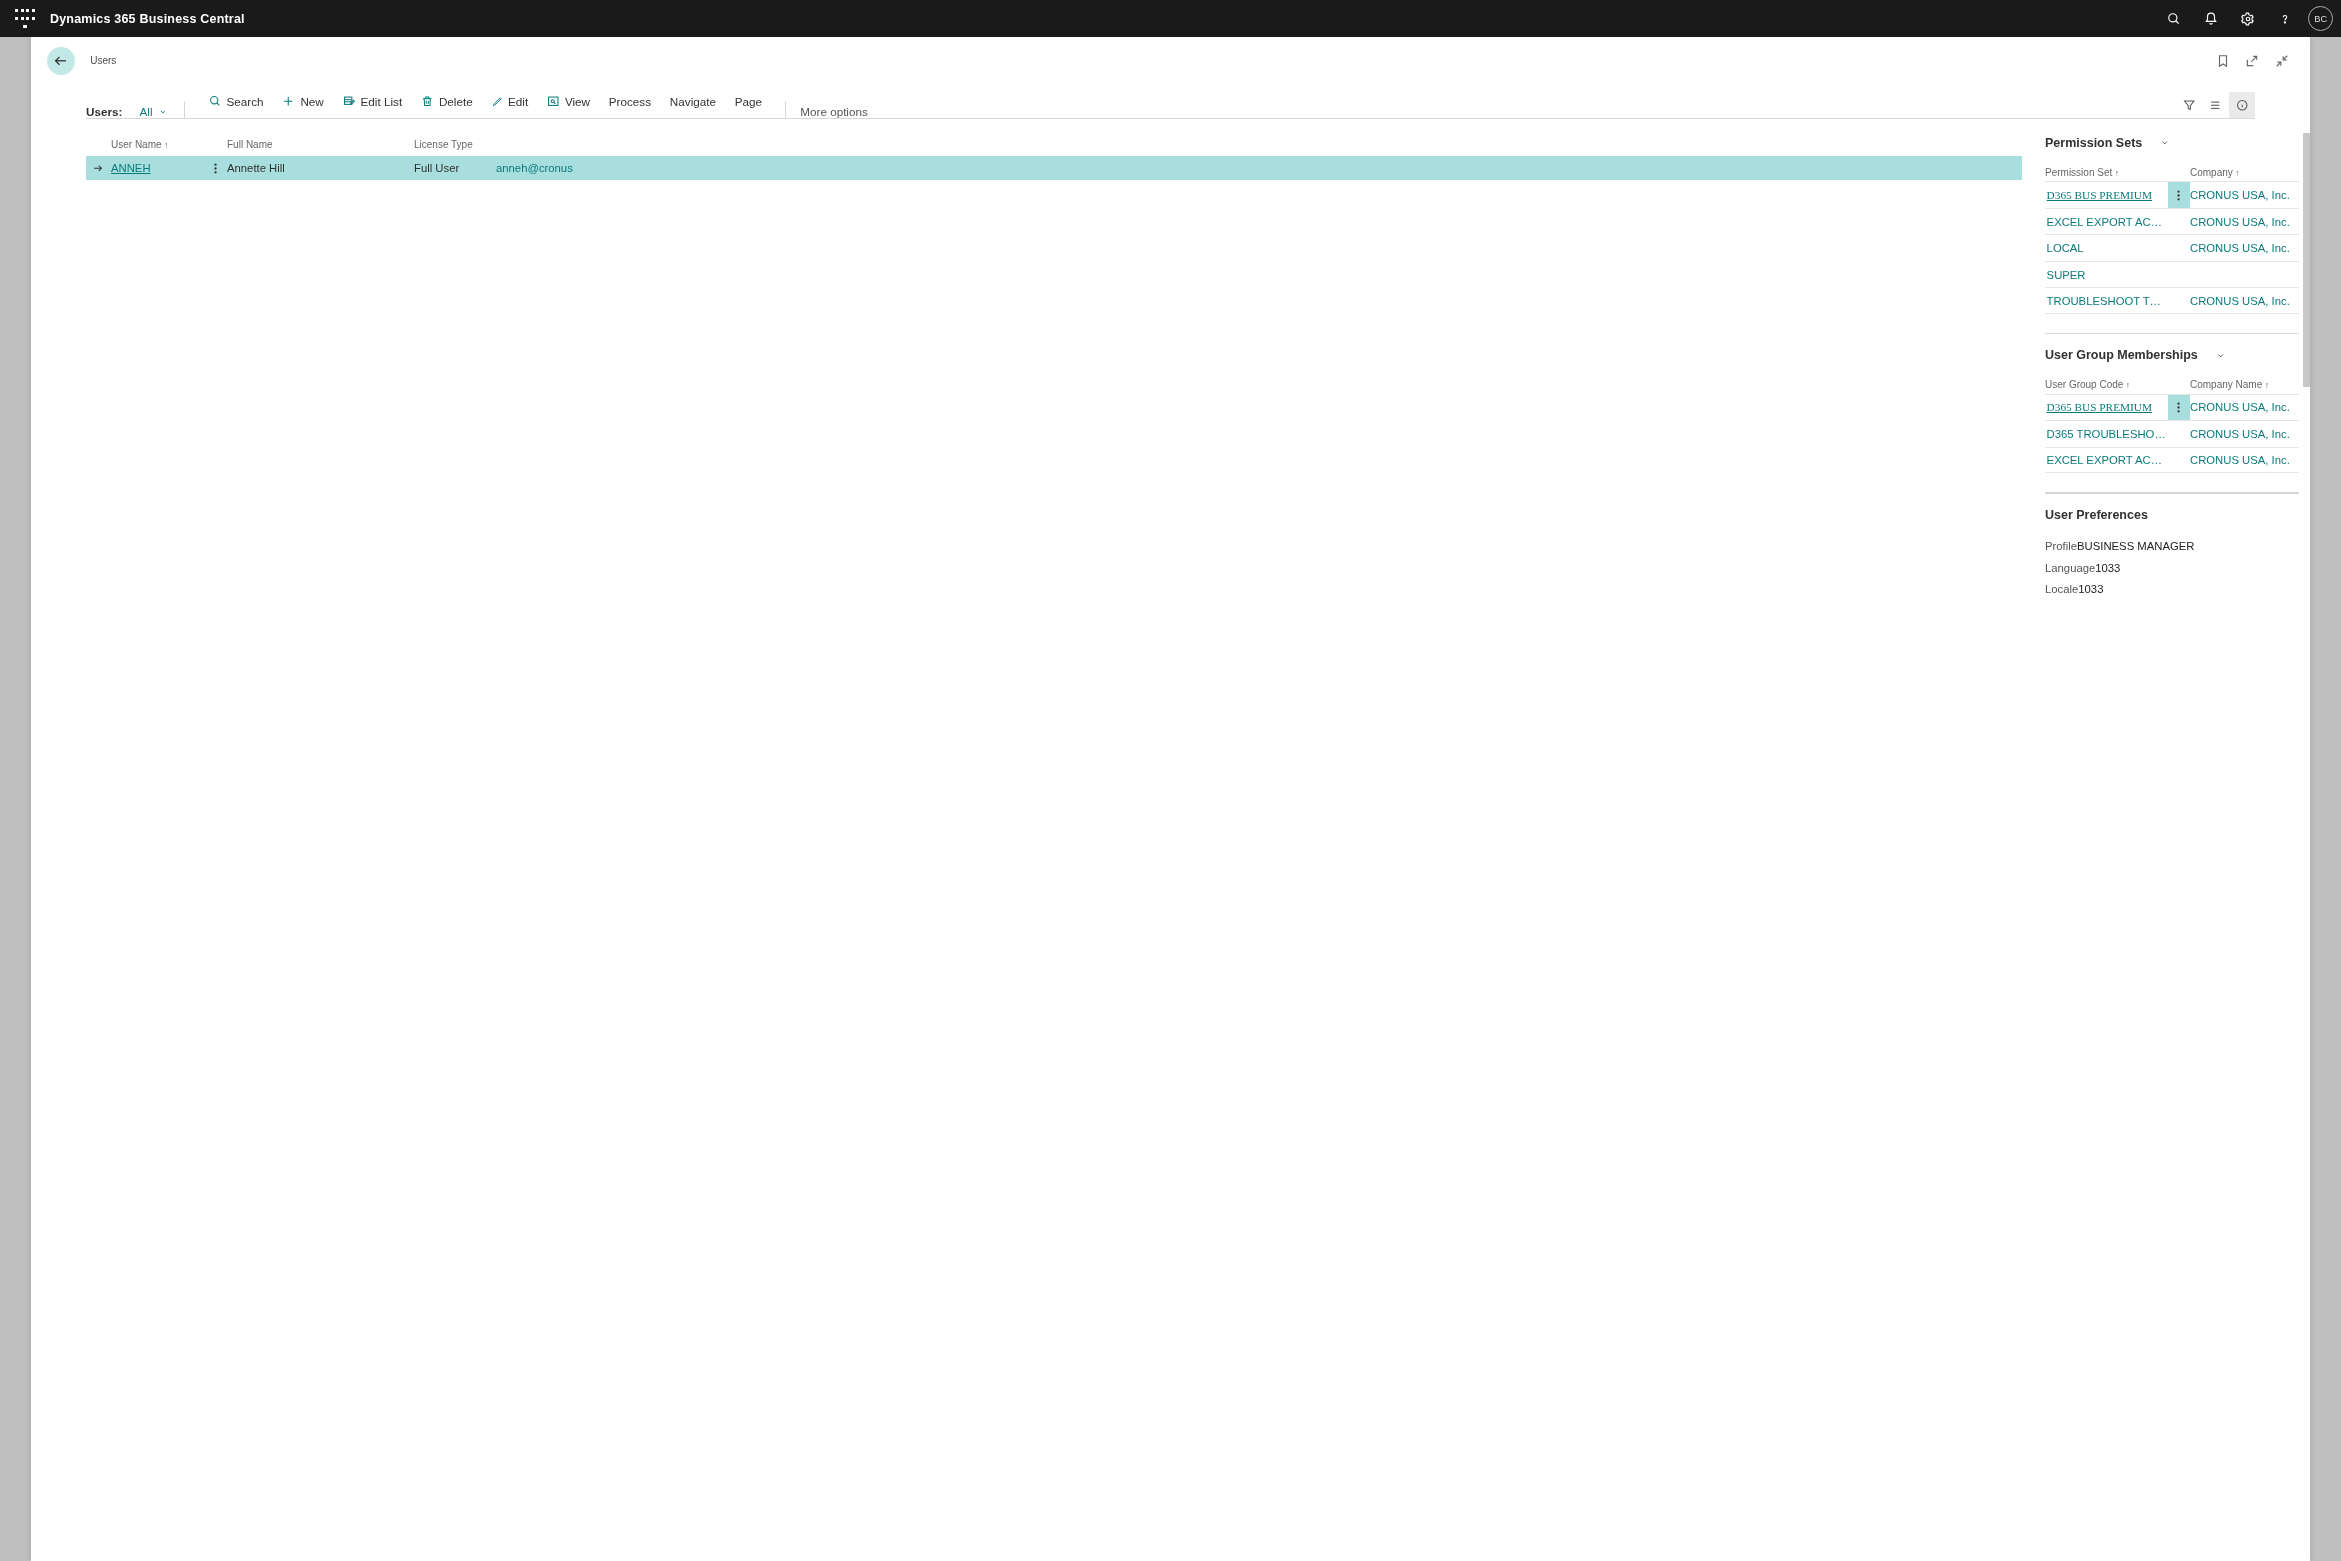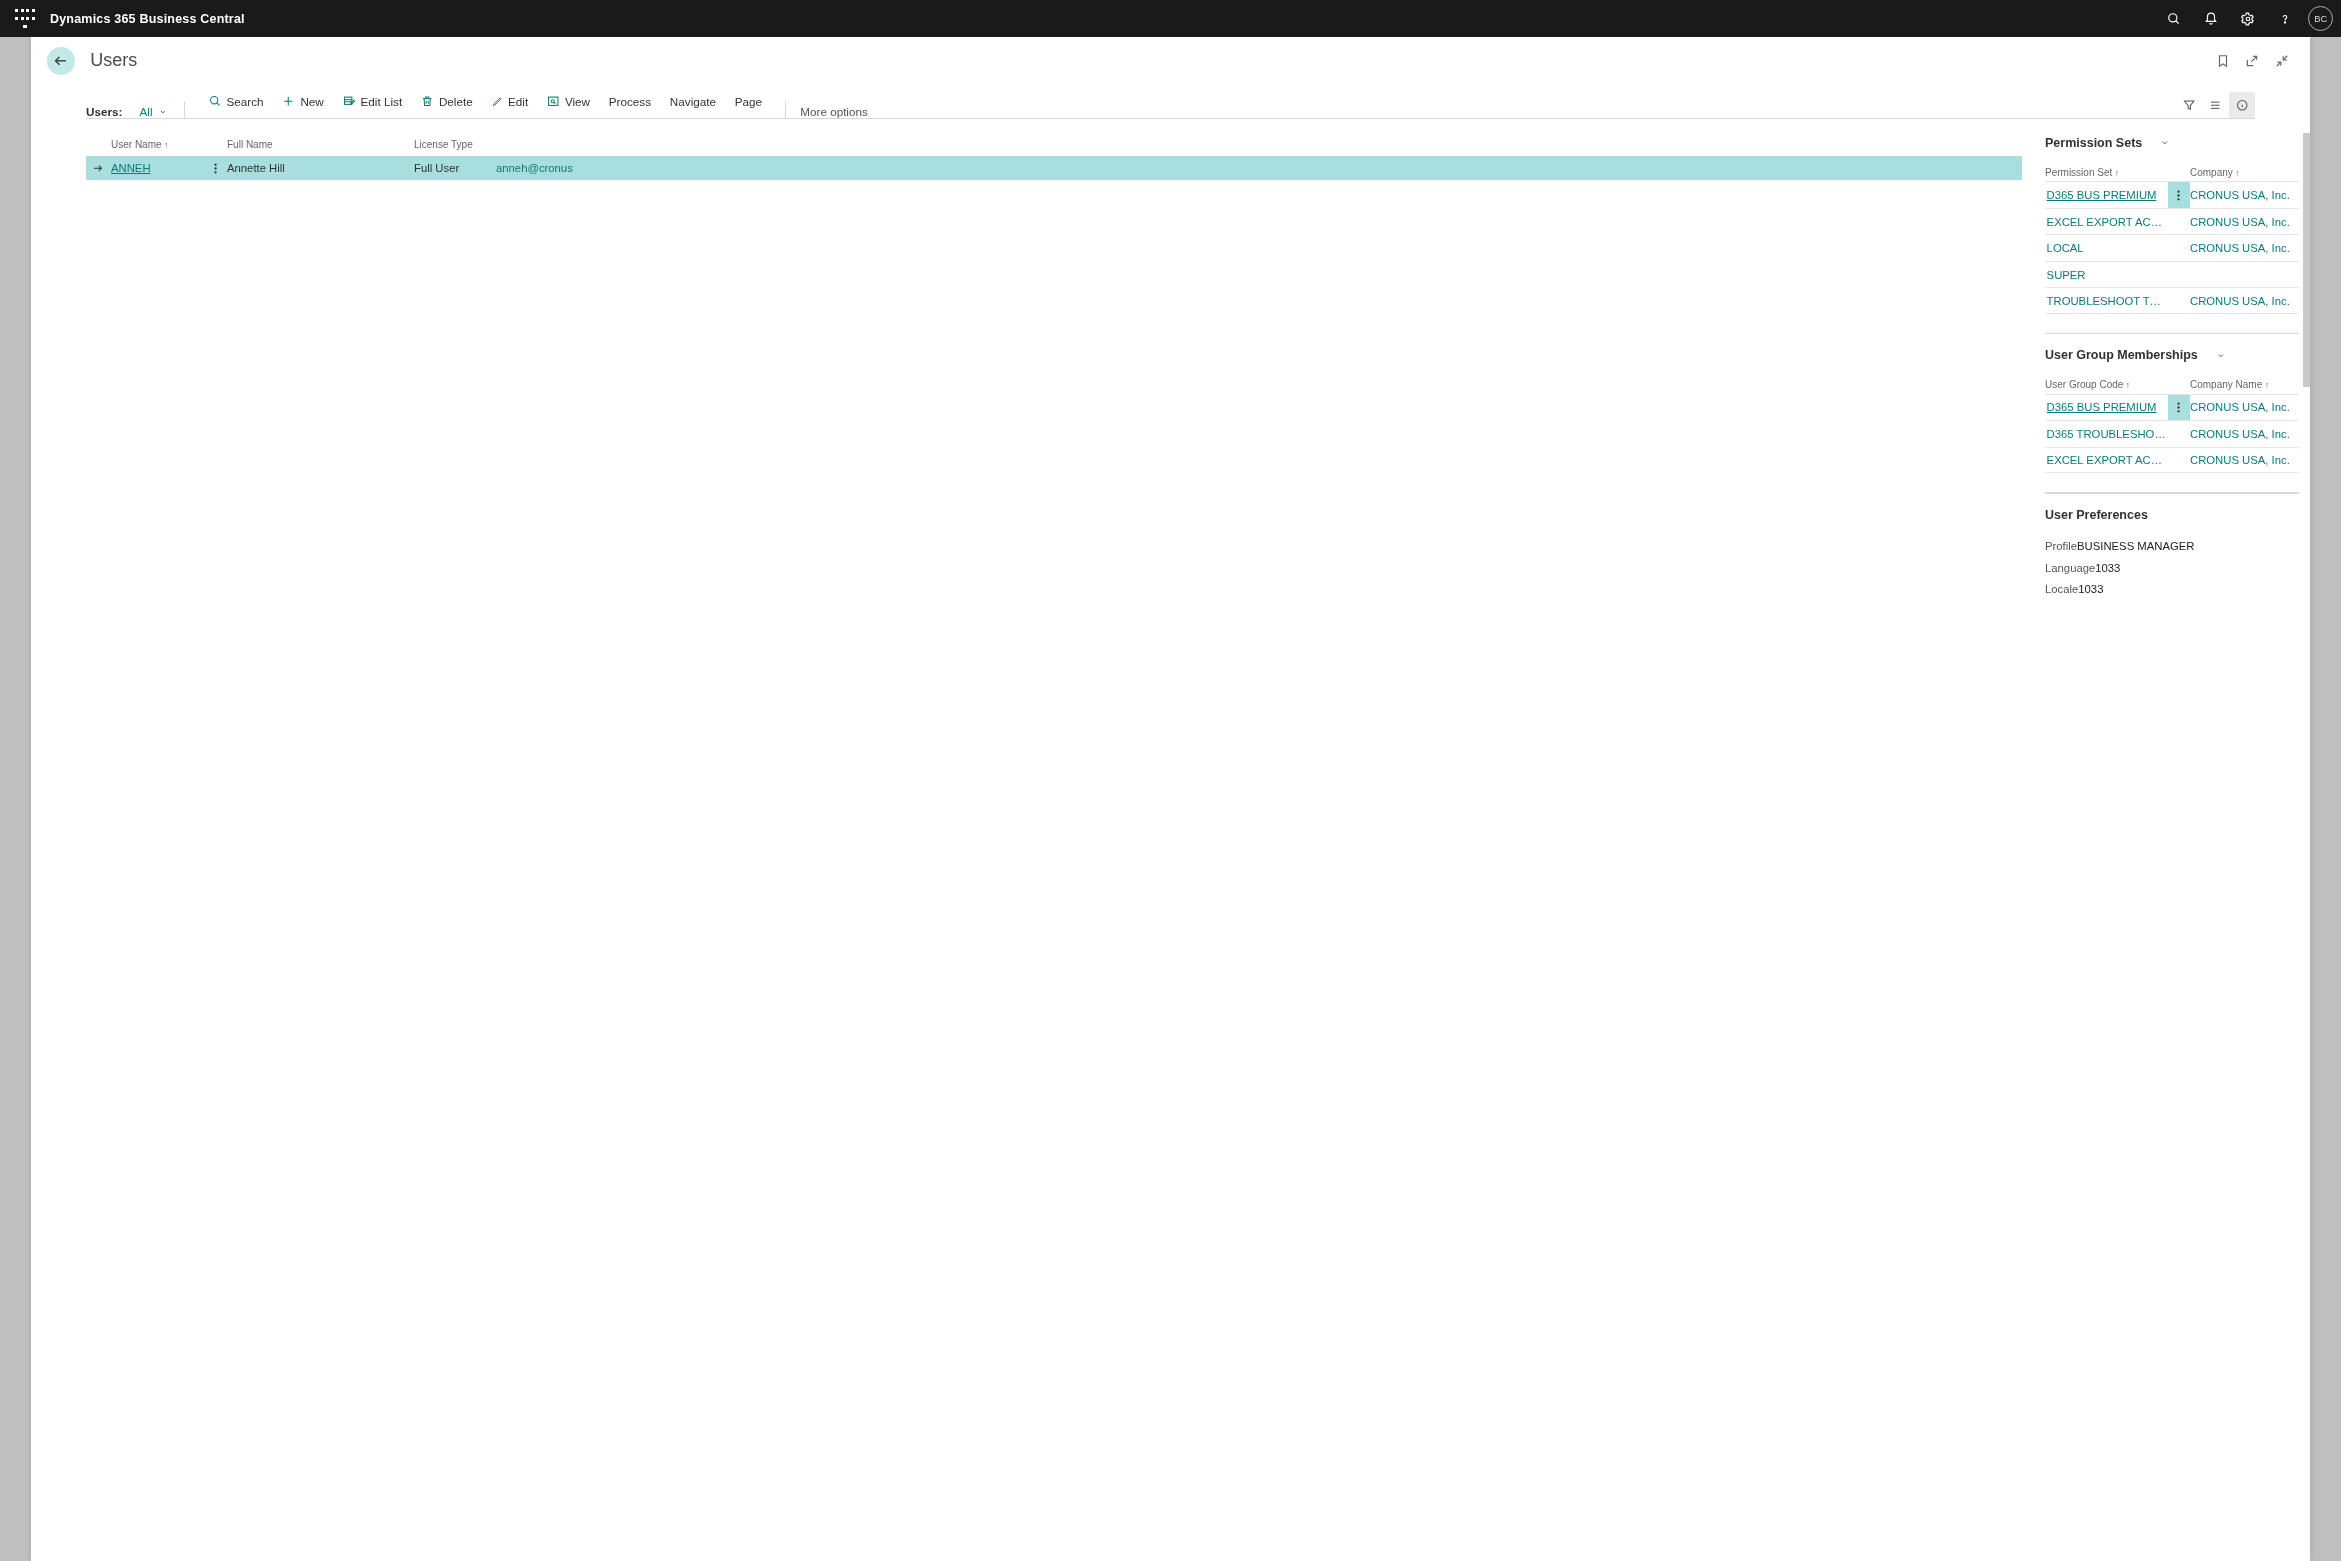--- a/index.html
+++ b/index.html
@@ -39,21 +39,21 @@
   }
   .card-head {
     height:48px; display:flex; align-items:center; padding:0 15.6px;
     border-bottom:0.8px solid #fff;
   }
   .back-btn {
     width:28px; height:28px; border-radius:50%;
     background:#c2e8e8; display:flex; align-items:center; justify-content:center;
     margin-right:15.6px; cursor:pointer;
   }
-  .page-title { font-size:18px; color:#4b4b4b; }
+  .page-title { font-size:10px; color:#4b4b4b; }
   .card-head-spacer { flex:1; }
   .card-head-icons { display:flex; gap:4.7px; align-items:center; }
   .hicon {
     width:25px; height:25px; display:flex; align-items:center; justify-content:center;
     cursor:pointer; color:#5a5a5a;
   }
   
   .actionbar-wrap { padding:0 55px; }
   .actionbar {
     height:34px; display:flex; align-items:flex-end;
@@ -115,21 +115,21 @@
   }
   .mini-head .sort::after { content:' \2191'; font-size:8.6px; }
   .mini-row {
     display:grid; grid-template-columns:1fr 22px 109px;
     align-items:center; height:26.5px; border-top:0.8px solid #e6e6e6;
     font-size:11.3px;
   }
   .mini-row:last-child { border-bottom:0.8px solid #e6e6e6; }
   .mini-row .cell-a { color:#0b7a7a; white-space:nowrap; overflow:hidden; text-overflow:ellipsis; cursor:pointer; padding-left:1.6px;}
   .mini-row .cell-c { color:#0b7a7a; cursor:pointer; }
-  .mini-row.sel .cell-a { text-decoration:underline; }
+  .mini-row.sel .cell-a { text-decoration:underline;font-family:Liberation Serif, serif; }
   .mini-row.sel .menu-cell { background:#a8dede; }
   .menu-cell { display:flex; justify-content:center; align-items:center; height:100%; cursor:pointer; }
   .divider { height:1.6px; background:#d8d8d8; margin:19px 0 14px; }
   .pref-row {
     display:flex; justify-content:flex-start; padding:4.7px 0;
     font-size:11.3px; color:#555;
   }
   .pref-row .val { color:#222; }
   svg { display:block; }
 </style>

